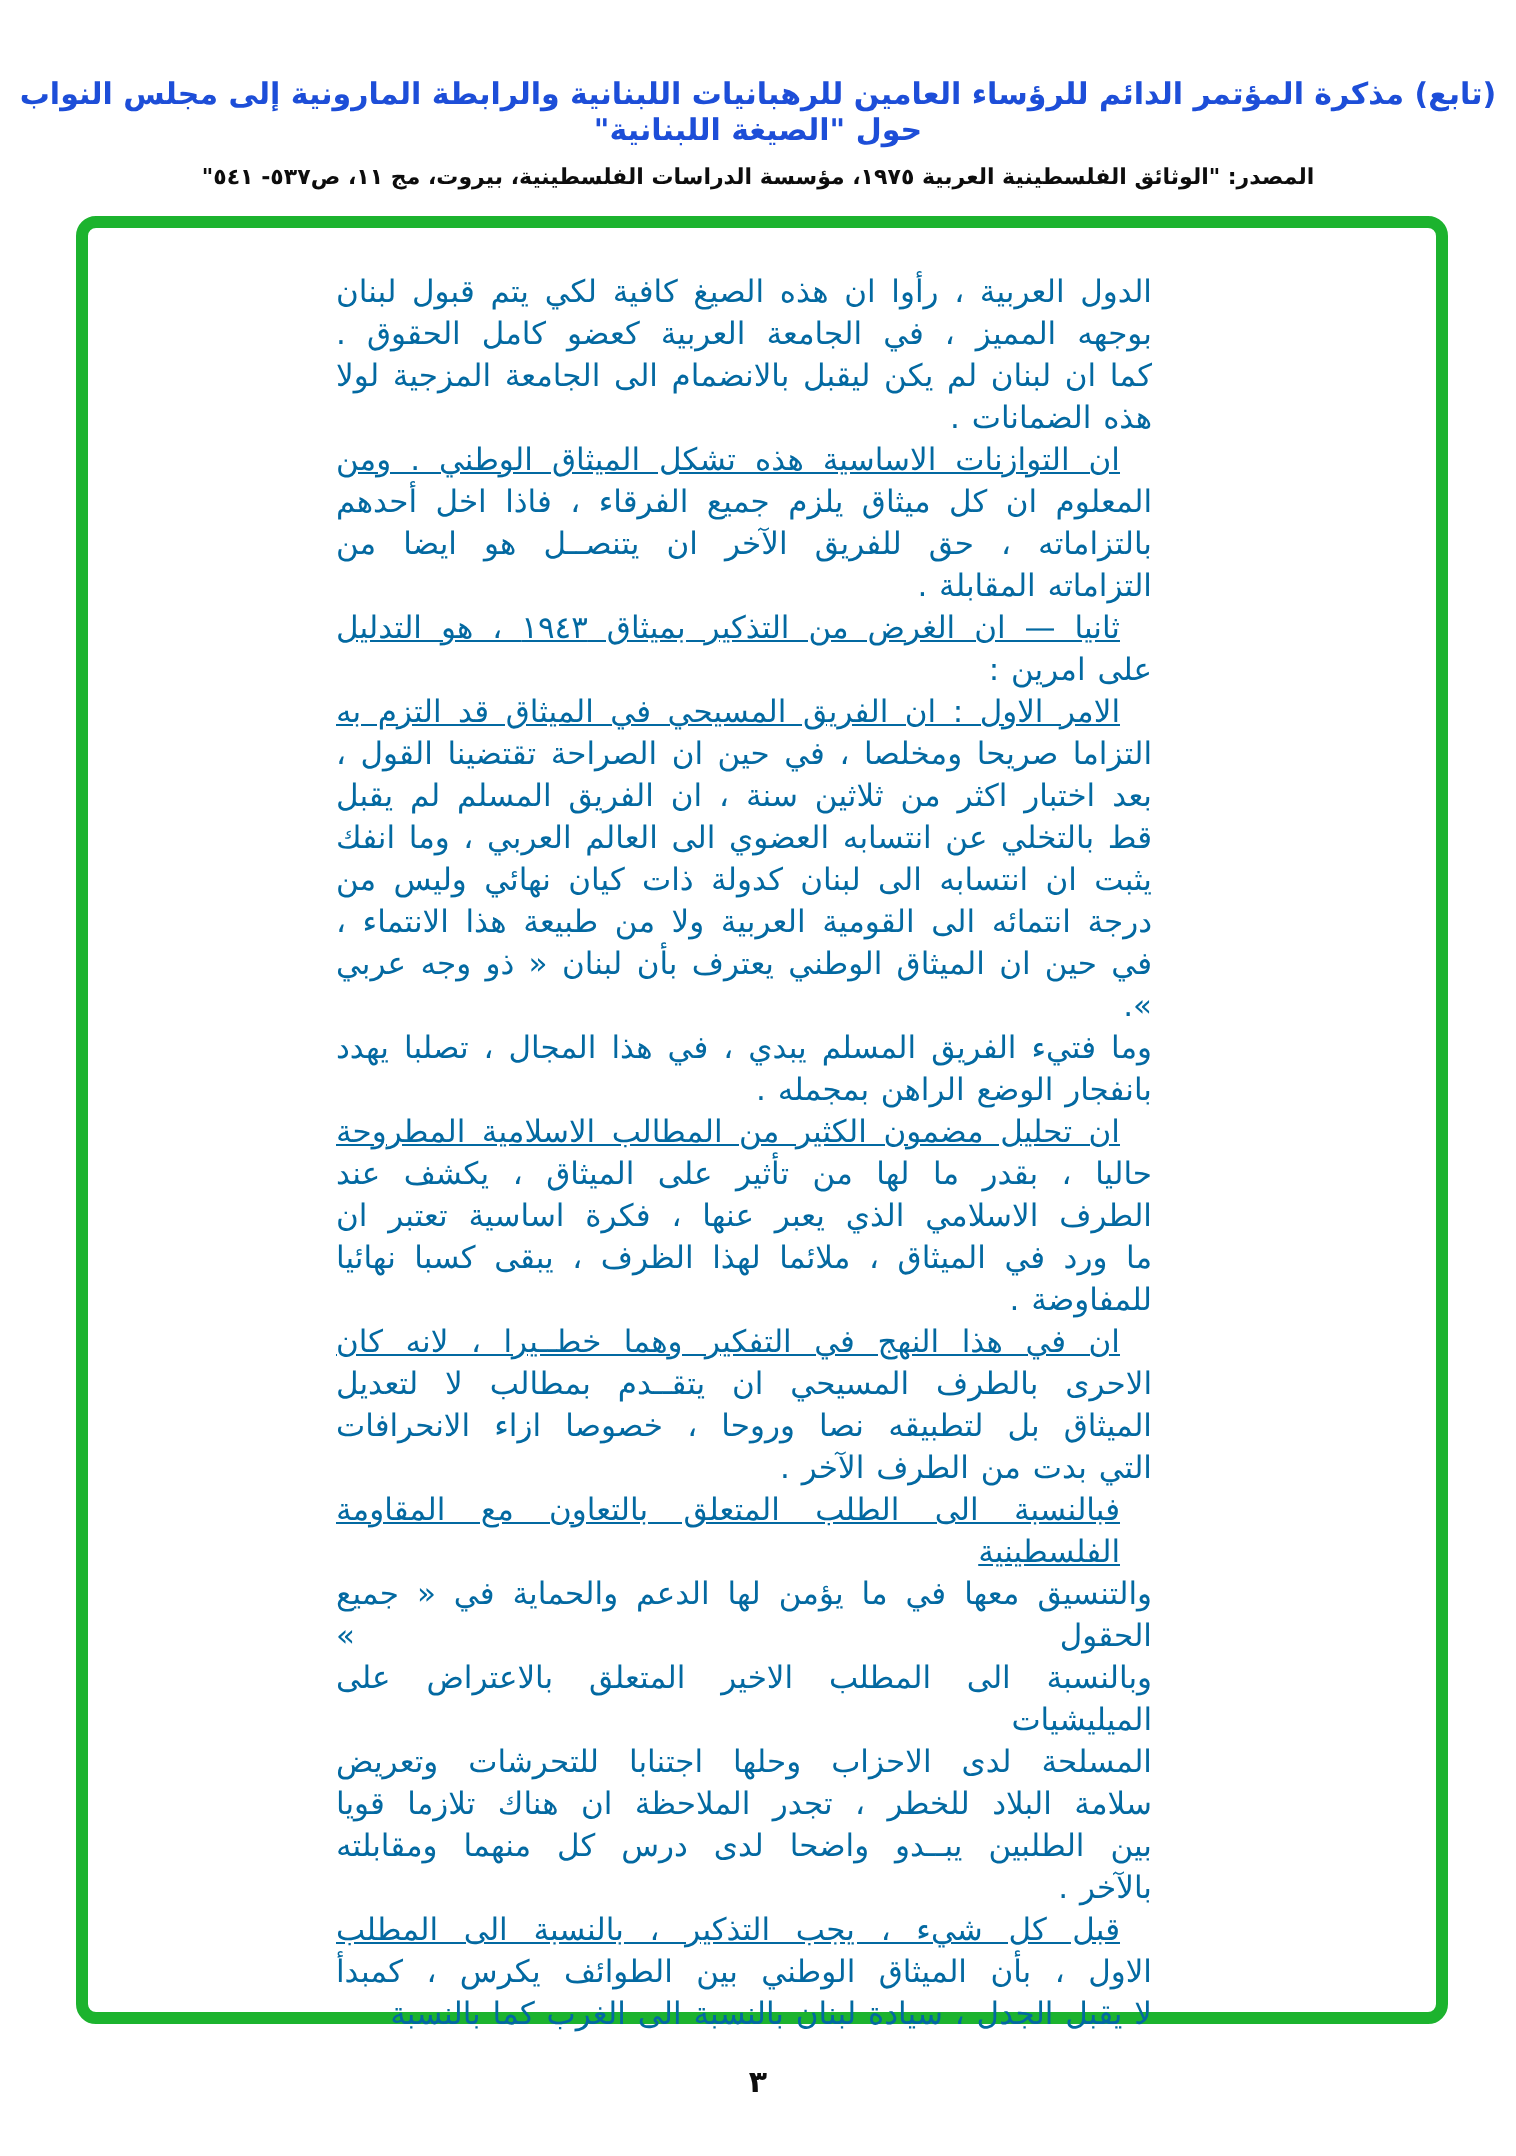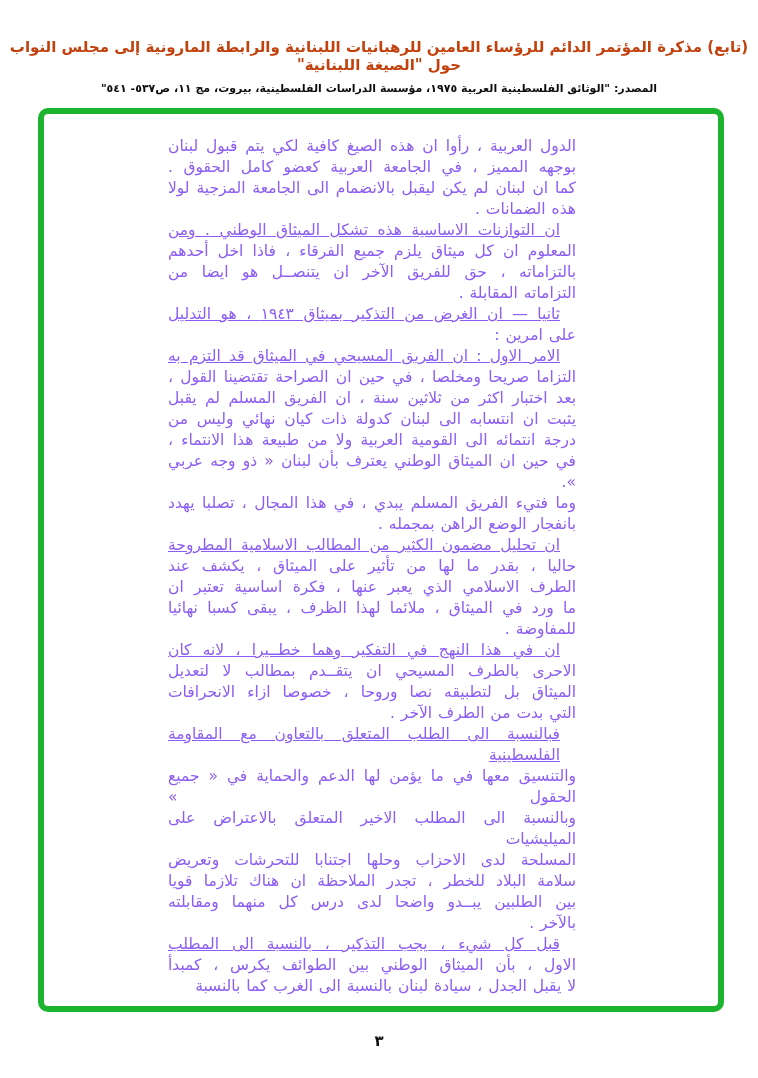--- a/index.html
+++ b/index.html
@@ -9,21 +9,21 @@
     color: #111111;
     overflow: hidden;
   }
   .page { position: relative; width: 758px; height: 1078px; background: #ffffff; }
 
   .header {
     position: absolute; top: 38px; left: 0; right: 0;
     direction: rtl; text-align: center;
   }
   .header-title {
-    font-size: 15px; font-weight: bold; color: #c2410c;
+    font-size: 15px; font-weight: bold; color: #1d4ed8;
     letter-spacing: 0px;
   }
   .header-source {
     font-size: 11px; font-weight: bold; color: #0d0d0d;
     margin-top: 8px;
   }
 
   .content-box {
     position: absolute;
     left: 38px; top: 108px;
@@ -33,21 +33,21 @@
     border-radius: 10px;
     background: #ffffff;
   }
 
   .text-column {
     direction: rtl;
     width: 408px;
     margin: 22px 142px 0 auto;
     font-size: 15.5px;
     line-height: 21px;
-    color: #8b5cf6;
+    color: #0369a1;
   }
   .para { margin: 0; }
   .line {
     text-align: justify;
     text-align-last: justify;
     word-spacing: 1px;
   }
   .line.last {
     text-align: center;
     text-align-last: right;
@@ -85,20 +85,21 @@
           <div class="line last">التزاماته المقابلة .</div>
         </div>
         <div class="para indent">
           <div class="line">ثانيا — ان الغرض من التذكير بميثاق ١٩٤٣ ، هو التدليل</div>
           <div class="line last">على امرين :</div>
         </div>
         <div class="para indent">
           <div class="line">الامر الاول : ان الفريق المسيحي في الميثاق قد التزم به</div>
           <div class="line">التزاما صريحا ومخلصا ، في حين ان الصراحة تقتضينا القول ،</div>
           <div class="line">بعد اختبار اكثر من ثلاثين سنة ، ان الفريق المسلم لم يقبل</div>
+          <div class="line">قط بالتخلي عن انتسابه العضوي الى العالم العربي ، وما انفك</div>
           <div class="line">يثبت ان انتسابه الى لبنان كدولة ذات كيان نهائي وليس من</div>
           <div class="line">درجة انتمائه الى القومية العربية ولا من طبيعة هذا الانتماء ،</div>
           <div class="line">في حين ان الميثاق الوطني يعترف بأن لبنان « ذو وجه عربي ».</div>
           <div class="line">وما فتيء الفريق المسلم يبدي ، في هذا المجال ، تصلبا يهدد</div>
           <div class="line last">بانفجار الوضع الراهن بمجمله .</div>
         </div>
         <div class="para indent">
           <div class="line">ان تحليل مضمون الكثير من المطالب الاسلامية المطروحة</div>
           <div class="line">حاليا ، بقدر ما لها من تأثير على الميثاق ، يكشف عند</div>
           <div class="line">الطرف الاسلامي الذي يعبر عنها ، فكرة اساسية تعتبر ان</div>

